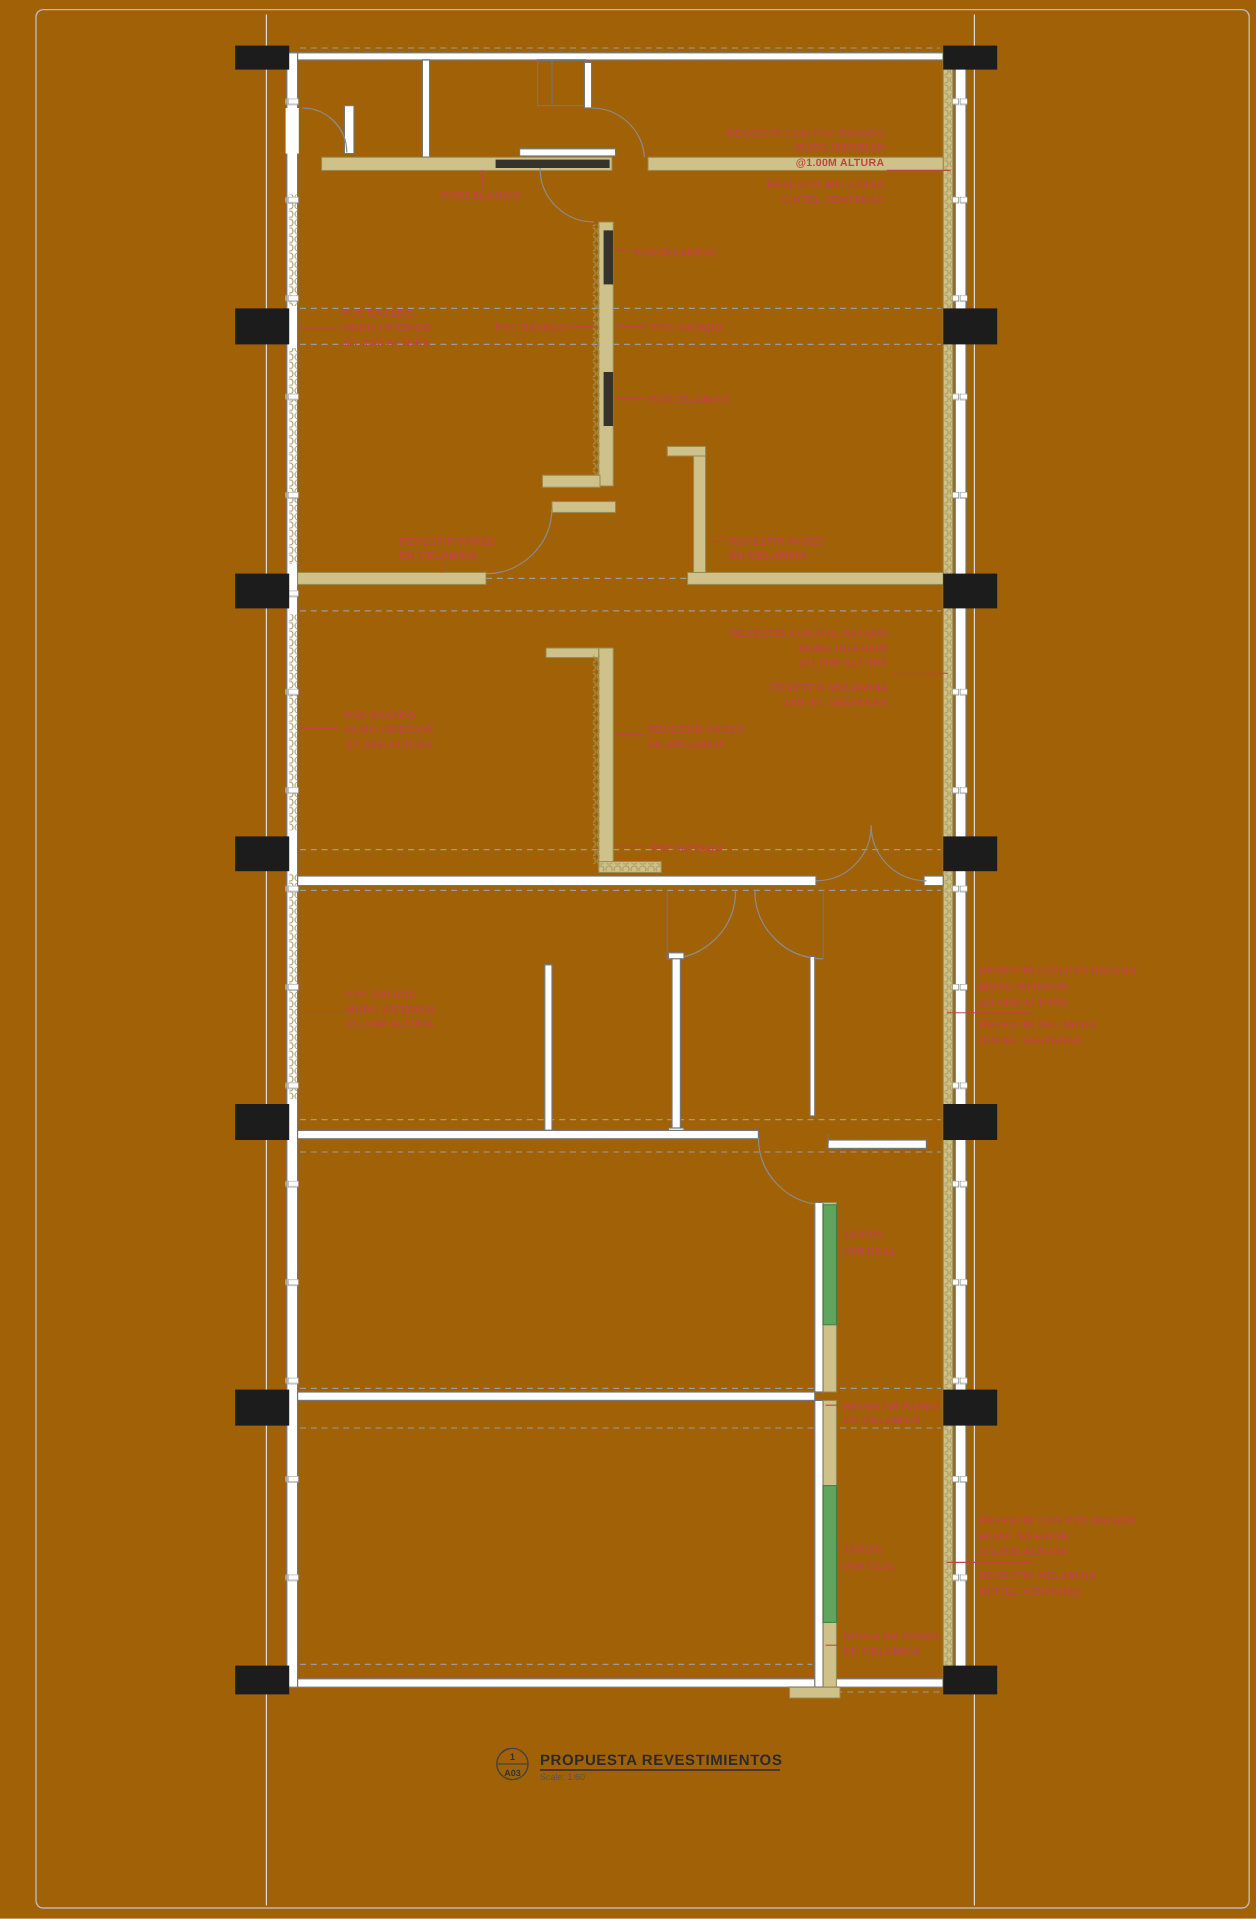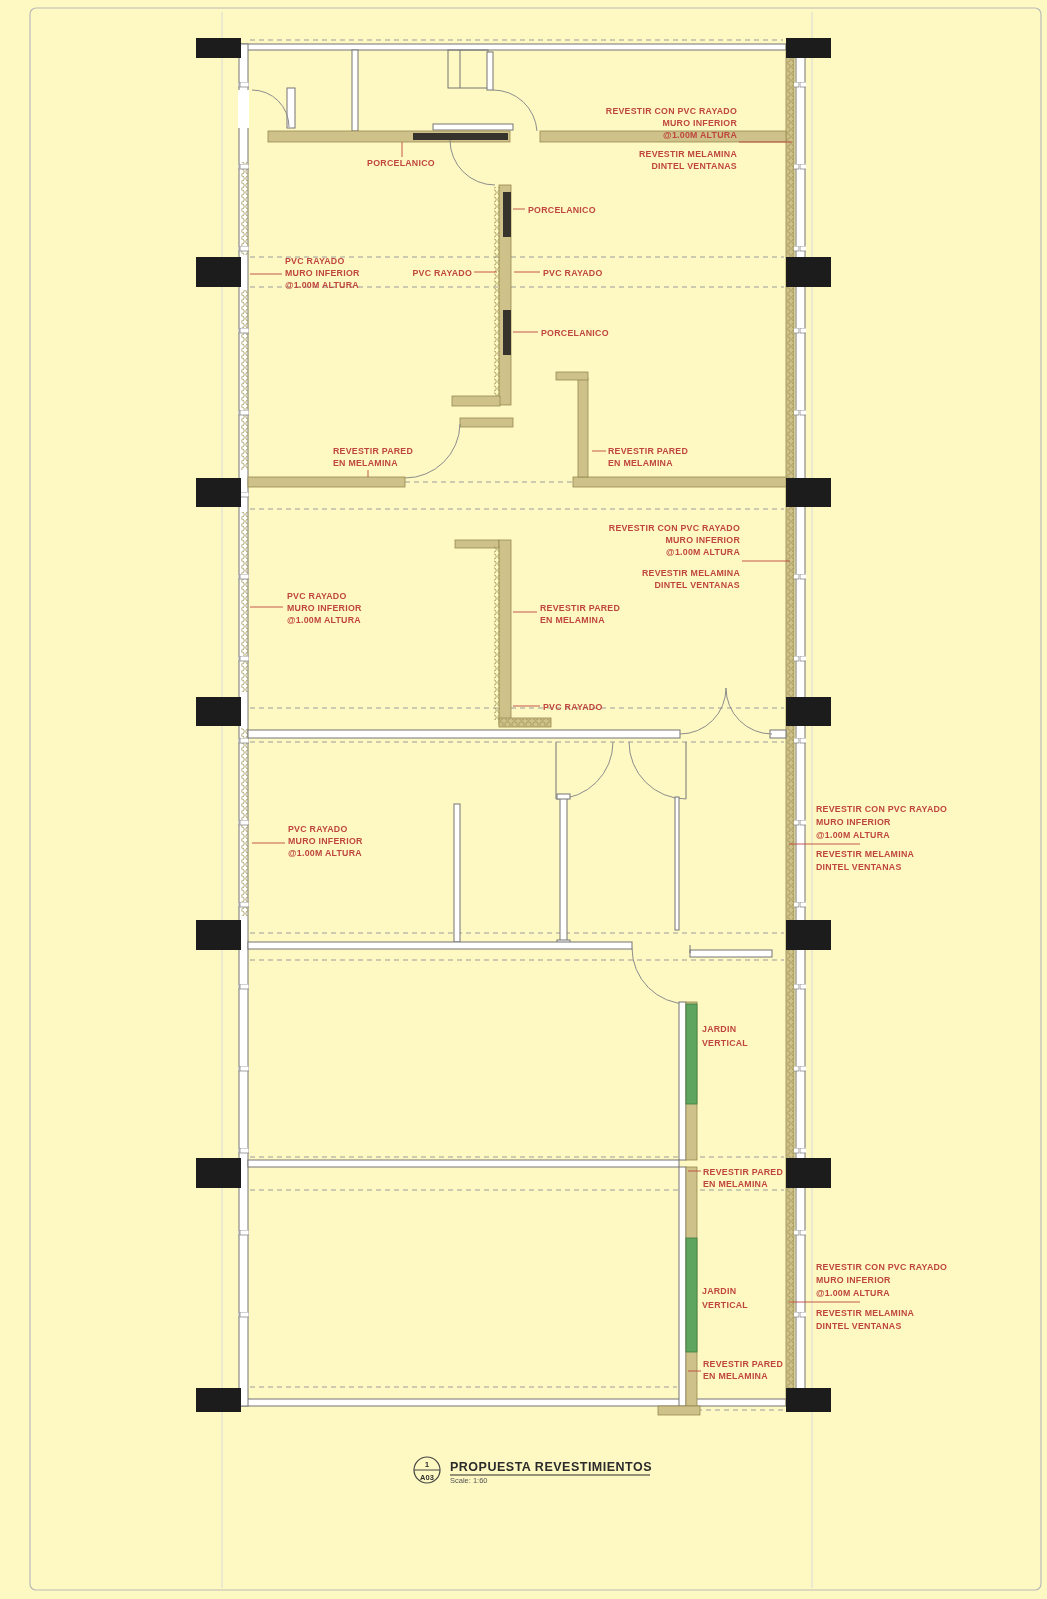--- a/index.html
+++ b/index.html
@@ -1,16 +1,16 @@
 <!DOCTYPE html>
 <html><head>
 <meta charset="utf-8">
 <style>
   html,body{margin:0;padding:0;background:#ffffff;}
-  .sheet{position:relative;width:1047px;height:1599px;background:#fef9c3;font-family:"Liberation Sans",sans-serif;}
+  .sheet{position:relative;width:1047px;height:1599px;background:#a16207;font-family:"Liberation Sans",sans-serif;}
   svg{display:block;}
   text{font-family:"Liberation Sans",sans-serif;}
   .lbl{font-size:8.8px;font-weight:bold;fill:#bf463e;letter-spacing:.25px;}
   .end{text-anchor:end;}
   .mid{text-anchor:middle;}
   .wall{fill:#ffffff;stroke:#757575;stroke-width:1;}
   .tan{fill:#cec189;stroke:#97894f;stroke-width:0.8;}
   .dark{fill:#35332b;stroke:none;}
   .green{fill:#5fa55f;stroke:#3c7d42;stroke-width:0.8;}
   .col{fill:#1c1c1c;}

